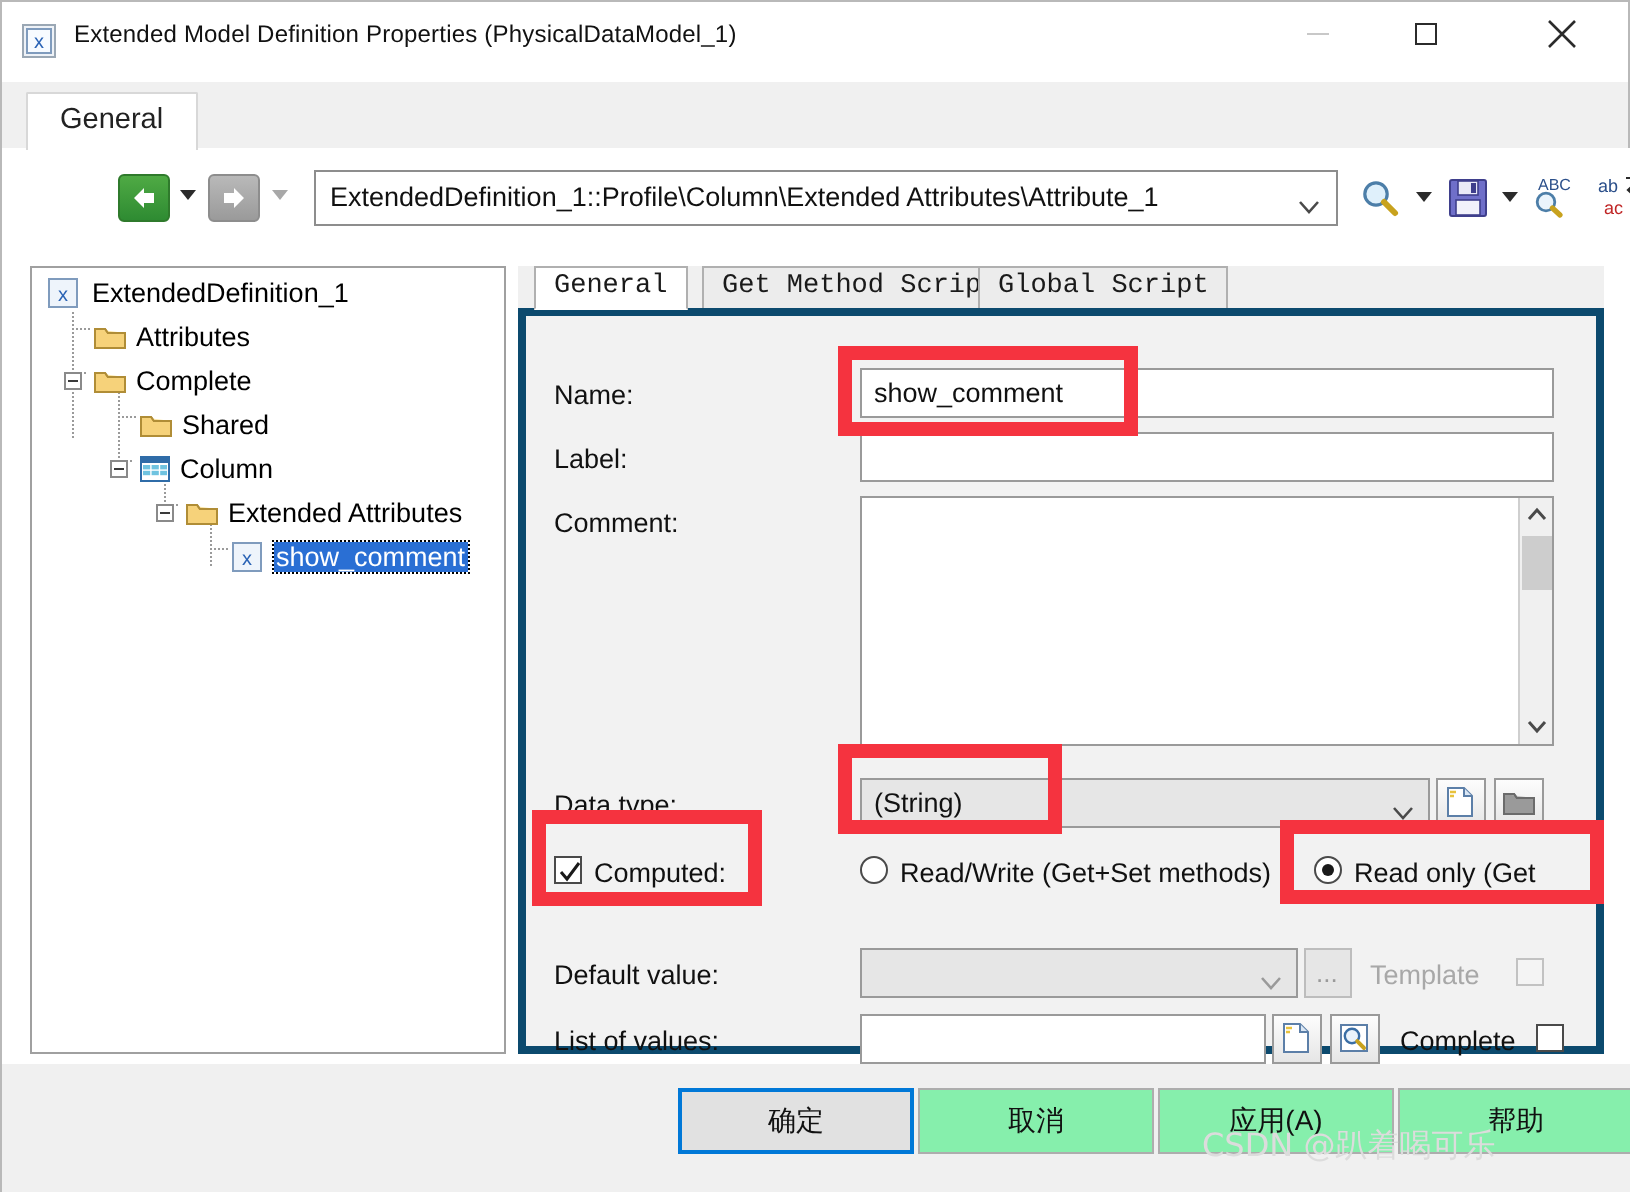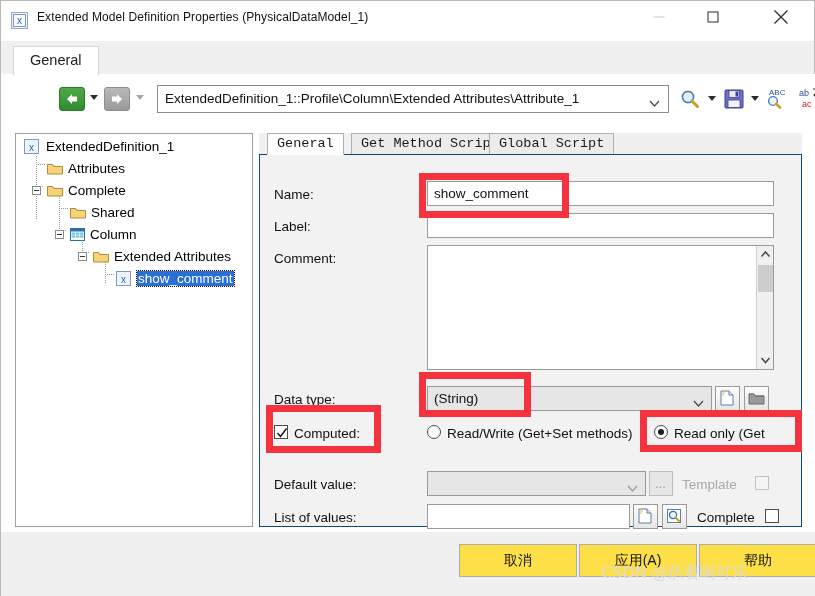--- a/index.html
+++ b/index.html
@@ -111,21 +111,21 @@
   }
   .itabs{position:absolute;left:0;top:0;width:100%;height:22px;}
   .itab{
     position:absolute;top:0;height:22px;padding:0 9px;box-sizing:border-box;
     font-family:"Liberation Mono","DejaVu Sans Mono",monospace;font-size:13.5px;
     line-height:20px;background:#ececec;border:1px solid #b0b0b0;color:#1a1a1a;
   }
   .itab.active{background:#fff;border-bottom:1px solid #fff;z-index:3;}
   .ipanel{
     position:absolute;left:0;top:21px;width:543px;height:373px;
-    background:#f2f2f2;border:1px solid #0c4a6e;box-sizing:border-box;
+    background:#f2f2f2;border:4px solid #0c4a6e;box-sizing:border-box;
   }
   .flabel{position:absolute;font-size:13.5px;color:#111;white-space:nowrap;}
   .finput{
     position:absolute;background:#fff;border:1px solid #9a9a9a;box-sizing:border-box;
     font-size:13.5px;color:#111;
   }
   .finput .v{position:absolute;left:6px;top:4px;white-space:nowrap;}
   .ftext{
     position:absolute;background:#fff;border:1px solid #9a9a9a;box-sizing:border-box;
   }
@@ -157,21 +157,21 @@
     background:#fff;border:1px solid #4a4a4a;box-sizing:border-box;
   }
   .radio .in{
     position:absolute;left:3px;top:3px;width:6px;height:6px;border-radius:50%;background:#1a1a1a;
   }
   .dis-t{color:#a8a8a8;}
   
   .footer{position:absolute;left:0;top:531px;width:815px;height:64px;background:#f0f0f0;}
   .fbtn{
     position:absolute;top:12px;height:33px;width:118px;
-    background:#fde047;border:1px solid #adadad;box-sizing:border-box;
+    background:#86efac;border:1px solid #adadad;box-sizing:border-box;
     font-size:14px;color:#111;text-align:center;line-height:31px;
   }
   .fbtn.def{background:#e1e1e1;border:2px solid #0078d7;line-height:29px;}
   .wmark{
     position:absolute;left:600px;top:562px;font-size:16px;color:#dcdcdc;
     white-space:nowrap;font-family:"DejaVu Sans",sans-serif;
   }
   
   .redbox{position:absolute;border:7px solid #f5333f;box-sizing:border-box;z-index:40;}
 </style>
@@ -484,20 +484,23 @@
       <span class="chk" style="left:505px;top:354px;"></span>
     </div>
   </div>
 
   <div class="redbox" style="left:418px;top:172px;width:150px;height:45px;"></div>
   <div class="redbox" style="left:418px;top:371px;width:112px;height:45px;"></div>
   <div class="redbox" style="left:265px;top:404px;width:115px;height:48px;"></div>
   <div class="redbox" style="left:639px;top:409px;width:162px;height:42px;"></div>
 
   <div class="footer">
+    <div class="fbtn def" style="left:338px;">
+      <span>确定</span>
+    </div>
     <div class="fbtn" style="left:458px;">
       <span>取消</span>
     </div>
     <div class="fbtn" style="left:578px;">
       <span>应用(A)</span>
     </div>
     <div class="fbtn" style="left:698px;">
       <span>帮助</span>
     </div>
   </div>

